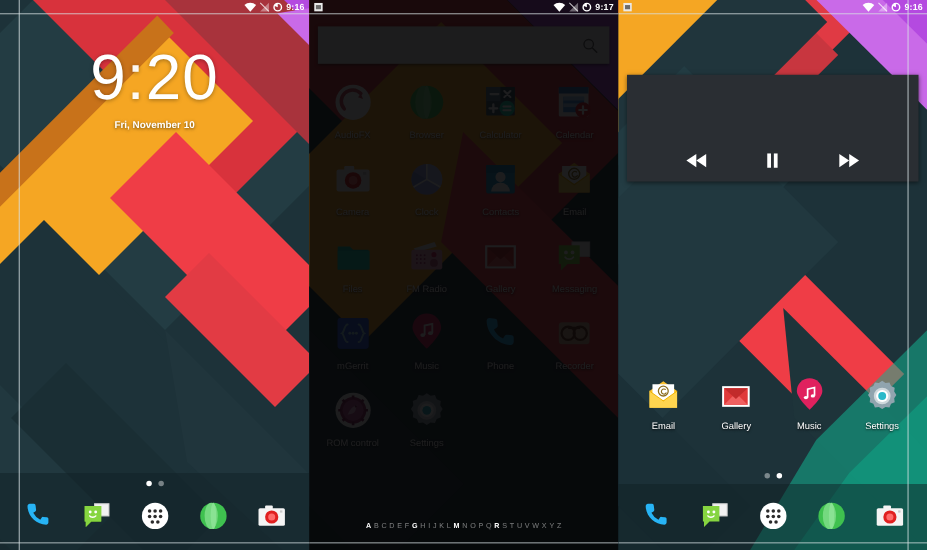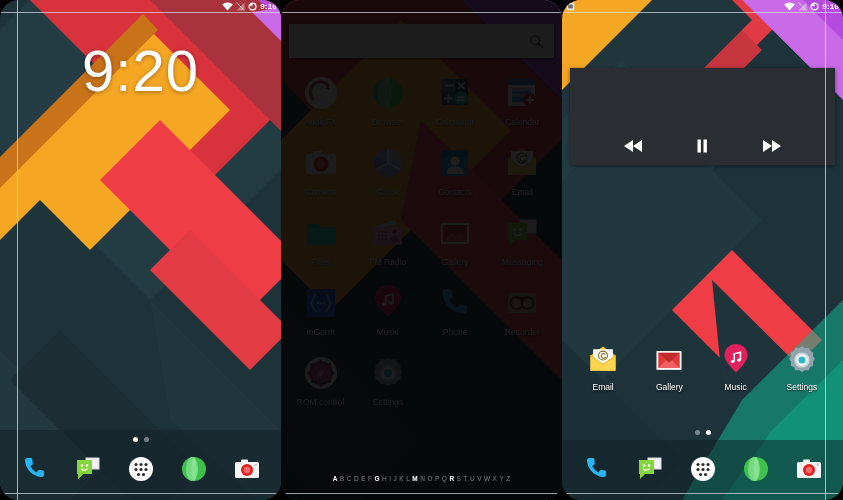--- a/index.html
+++ b/index.html
@@ -1,20 +1,20 @@
 <!DOCTYPE html>
 <html><head>
 <meta charset="utf-8">
 <style>
   * { margin:0; padding:0; box-sizing:border-box; }
   html,body { width:843px; height:500px; overflow:hidden; background:#000; }
   body { font-family:"Liberation Sans", sans-serif; }
 
   .screens { position:relative; width:843px; height:500px; display:flex; background:#000; }
-  .panel { position:relative; width:281px; height:500px; overflow:hidden;border-radius:19px; }
+  .panel { position:relative; width:281px; height:500px; overflow:hidden; }
   .panel.mid { width:281px; }
 
   
   .wall { position:absolute; inset:0; background:#16272b; overflow:hidden; }
 
   
   .statusbar{ position:absolute; top:0; left:0; right:0; height:13px; display:flex;
               align-items:center; padding:0 4px; z-index:40; }
   .sb-left{ display:flex; align-items:center; gap:3px; flex:1; }
   .sb-right{ display:flex; align-items:center; gap:3px; }
@@ -120,20 +120,21 @@
           <path d="M4.5 1.1 A3.4 3.4 0 0 0 1.3 3.2 L4.5 4.5z" fill="#fff"></path>
         </svg>
         <span class="sb-time">9:16</span>
       </div>
     </div>
 
     <div class="clock-wrap">
       <div class="clock">
         <span>9</span><span class="colon">:</span><span>20</span>
       </div>
+      <div class="datetext">Fri, November 10</div>
     </div>
 
     <div class="dots" style="bottom:58px;">
       <span class="dot on"></span>
       <span class="dot"></span>
     </div>
 
     <div class="dock">
       <div class="dock-ic">
         <svg width="30" height="30" viewBox="0 0 30 30">
@@ -194,20 +195,42 @@
         <rect x="0" y="0" width="281" height="500" fill="#1d3239"></rect>
         <polygon points="-40,40 90,-90 300,120 170,250" fill="#d8323c"></polygon>
         <polygon points="120,-60 281,100 281,0 200,-90" fill="#b44ae0"></polygon>
         <polygon points="-60,200 120,20 230,130 50,310" fill="#f5a623"></polygon>
         <polygon points="140,120 281,260 281,380 120,220" fill="#ef3d46"></polygon>
         <polygon points="0,300 140,440 60,520 -80,380" fill="#21383f"></polygon>
       </svg>
     </div>
     <div class="drawer"></div>
 
+    <div class="statusbar">
+      <div class="sb-left">
+        <svg class="ic" width="9" height="9" viewBox="0 0 9 9">
+          <rect x="0.7" y="0.7" width="7.6" height="7.6" fill="#e9e9e9"></rect>
+          <rect x="2.2" y="2.6" width="4.6" height="3.8" fill="#6c6c6c"></rect>
+        </svg>
+      </div>
+      <div class="sb-right">
+        <svg class="ic" width="11" height="9" viewBox="0 0 11 9">
+          <path d="M5.5 8.6 0.2 2.6a7.6 7.6 0 0 1 10.6 0z" fill="#ffffff"></path>
+        </svg>
+        <svg class="ic" width="9" height="9" viewBox="0 0 9 9">
+          <path d="M8.5 8.5H0.5L8.5 0.5z" fill="rgba(255,255,255,.38)"></path>
+          <path d="M0.6 0.6 8.4 8.4" stroke="rgba(255,255,255,.75)" stroke-width="1" fill="none"></path>
+        </svg>
+        <svg class="ic" width="9" height="9" viewBox="0 0 9 9">
+          <circle cx="4.5" cy="4.5" r="3.4" fill="none" stroke="#fff" stroke-width="1.3"></circle>
+          <path d="M4.5 1.1 A3.4 3.4 0 0 0 1.3 3.2 L4.5 4.5z" fill="#fff"></path>
+        </svg>
+        <span class="sb-time">9:17</span>
+      </div>
+    </div>
 
     <div class="searchbar">
       <input type="text" value="" placeholder="" style="">
       <svg width="15" height="15" viewBox="0 0 16 16">
         <circle cx="6.6" cy="6.6" r="4.6" fill="none" stroke="#5a5a5a" stroke-width="1.3"></circle>
         <path d="M10.2 10.2 L14.4 14.4" stroke="#5a5a5a" stroke-width="1.4" stroke-linecap="round"></path>
       </svg>
     </div>
 
     <div class="grid">

